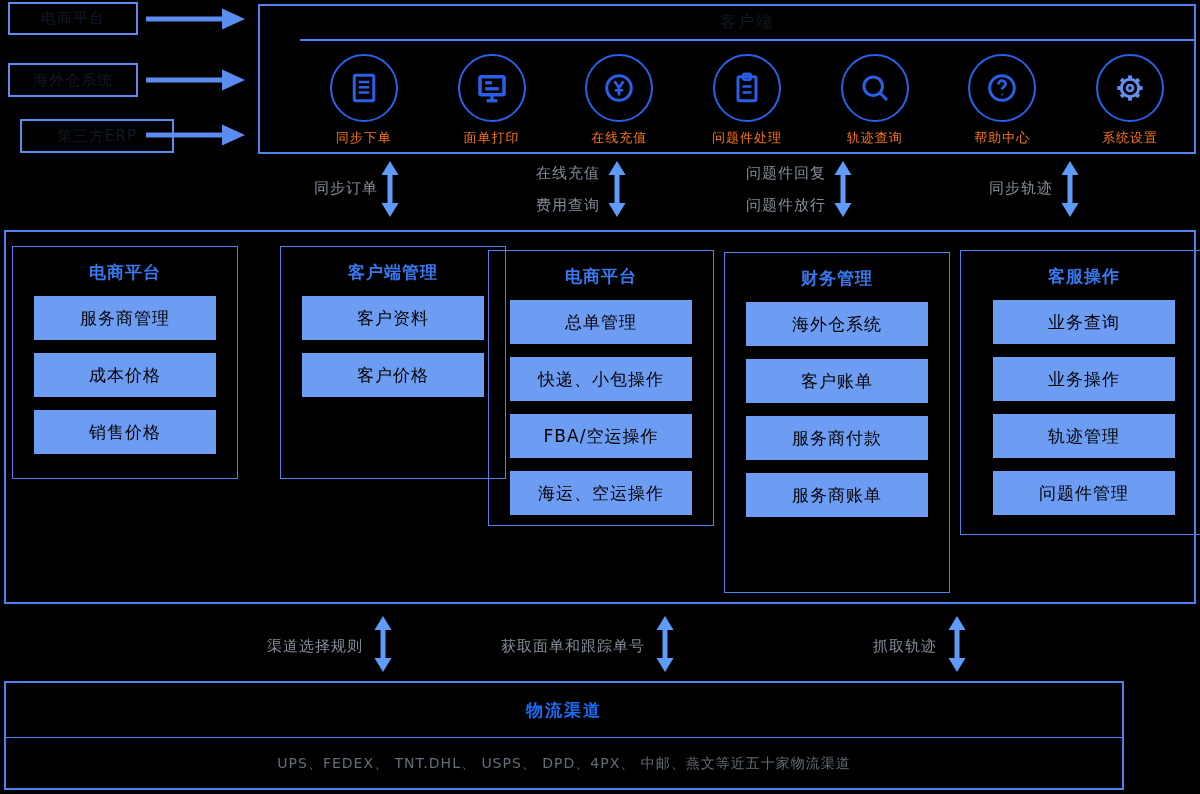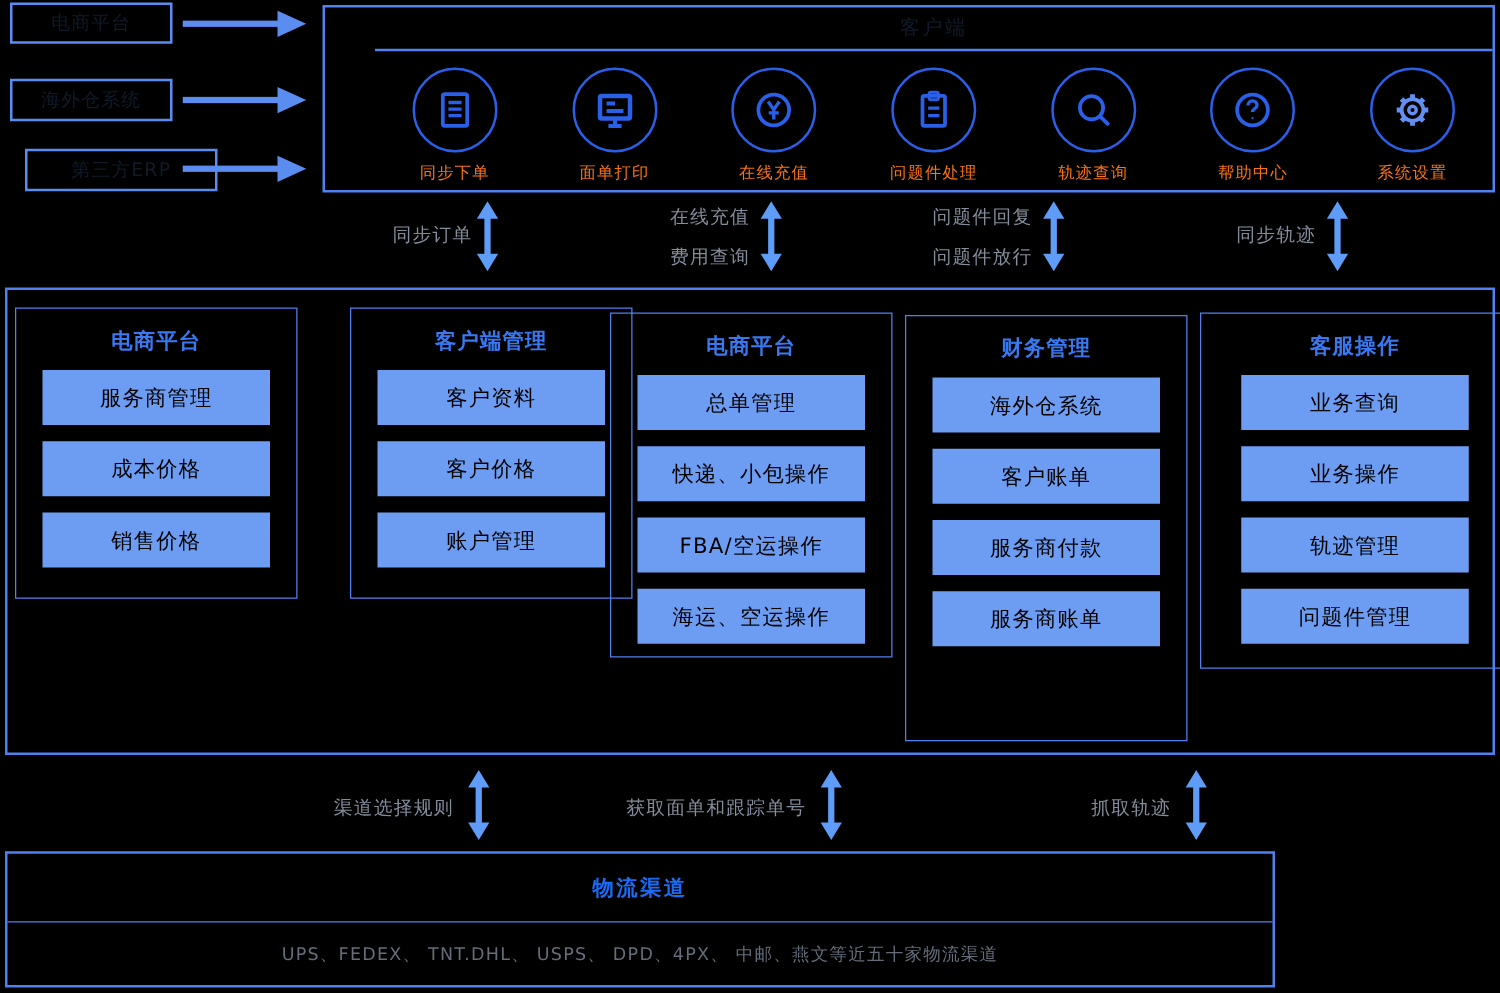--- a/index.html
+++ b/index.html
@@ -195,21 +195,20 @@
     <div class="module-title">电商平台</div>
     <div class="mod-btn">服务商管理</div>
     <div class="mod-btn">成本价格</div>
     <div class="mod-btn">销售价格</div>
   </div>
 
   <div class="box module" style="left:253px;top:246px;width:226px;height:233px;margin-left:27px;">
     <div class="module-title">客户端管理</div>
     <div class="mod-btn">客户资料</div>
     <div class="mod-btn">客户价格</div>
-    <div class="mod-btn">账户管理</div>
   </div>
 
   <div class="box module" style="left:488px;top:250px;width:226px;height:276px;">
     <div class="module-title">电商平台</div>
     <div class="mod-btn">总单管理</div>
     <div class="mod-btn">快递、小包操作</div>
     <div class="mod-btn">FBA/空运操作</div>
     <div class="mod-btn">海运、空运操作</div>
   </div>
 
@@ -243,20 +242,20 @@
     <polygon points="12,56 3.5,42 20.5,42" fill="#5f9cf7"></polygon>
   </svg>
 
   <div class="link-label" style="left:787px;top:637px;">抓取轨迹</div>
   <svg class="v-arrow" style="left:945px;top:616px;" viewBox="0 0 24 56">
     <polygon points="12,0 3.5,14 20.5,14" fill="#5f9cf7"></polygon>
     <rect x="9.5" y="12" width="5" height="32" fill="#5f9cf7"></rect>
     <polygon points="12,56 3.5,42 20.5,42" fill="#5f9cf7"></polygon>
   </svg>
 
-  <div class="box chan-box" style="left:4px;top:681px;width:1016px;height:109px;">
+  <div class="box chan-box" style="left:4px;top:681px;width:1120px;height:109px;">
     <div class="chan-title">
       <span>物流渠道</span>
     </div>
     <div class="chan-body">UPS、FEDEX、 TNT.DHL、 USPS、 DPD、4PX、 中邮、燕文等近五十家物流渠道</div>
   </div>
 
 </div>
 
 </body></html>

